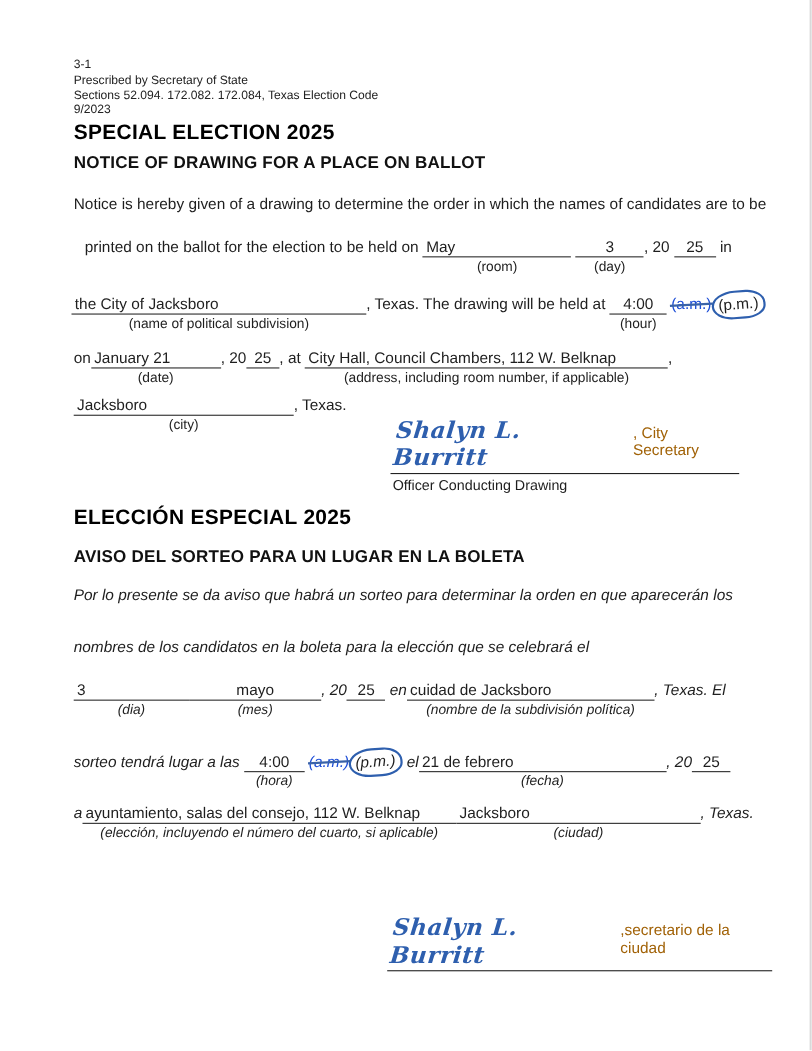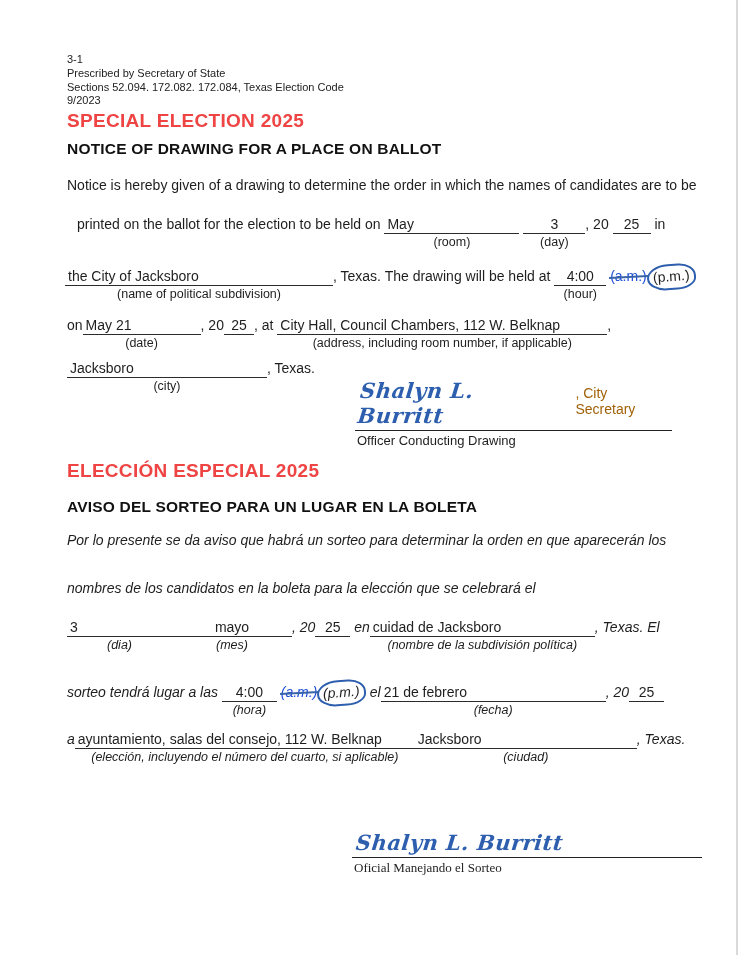--- a/index.html
+++ b/index.html
@@ -2,21 +2,21 @@
 <html><head>
 <meta charset="utf-8">
 <style>
   *{box-sizing:border-box}
   html,body{margin:0;padding:0;background:#ffffff}
   .page{position:relative;width:738px;height:955px;background:#fff;
         font-family:"Liberation Sans","DejaVu Sans",sans-serif;color:#1e1e1e;
         overflow:hidden;border-right:2px solid #d9d9d9}
   .abs{position:absolute}
   .meta{font-size:11px;line-height:1.25;color:#222}
-  .heading-red{font-size:19px;font-weight:700;color:#ef4444;letter-spacing:.3px}
+  .heading-red{font-size:19px;font-weight:700;color:#000000;letter-spacing:.3px}
   .heading-black{font-size:15.5px;font-weight:700;color:#111;letter-spacing:.2px;text-align:left}
   .row{font-size:14px;line-height:1.3;color:#1e1e1e;white-space:nowrap}
   .blank{display:inline-block;position:relative;border-bottom:1.4px solid #2b2b2b;
          padding:0 3px;text-align:center;vertical-align:baseline}
   .blank.left{text-align:left}
   .blank .caption{position:absolute;top:calc(100% + 1px);left:50%;transform:translateX(-50%);
          font-size:12.5px;white-space:nowrap;color:#1e1e1e}
   .es{font-style:italic}
   .es .value{font-style:normal}
   .ampm-strike{position:relative;display:inline-block;color:#1d4ed8}
@@ -73,21 +73,21 @@
     </span><span>, Texas. The drawing will be held at</span>
     <span class="blank" style="width:52px">
       <span class="value">4:00</span>
       <span class="caption">(hour)</span>
     </span>
     <span class="ampm-strike">(a.m.)</span><span class="ampm-circle"><span>(p.m.)</span></span>
   </div>
 
   <div class="abs row" style="top:316px;left:67px">
     <span>on</span><span class="blank left" style="width:118px">
-      <span class="value">May 21</span>
+      <span class="value">January 21</span>
       <span class="caption">(date)</span>
     </span><span>, 20</span><span class="blank" style="width:30px">
       <span class="value">25</span>
     </span><span>, at</span>
     <span class="blank left" style="width:330px">
       <span class="value">City Hall, Council Chambers, 112 W. Belknap</span>
       <span class="caption">(address, including room number, if applicable)</span>
     </span><span>,</span>
   </div>
 
@@ -151,17 +151,17 @@
       <span class="caption">(elección, incluyendo el número del cuarto, si aplicable)</span>
     </span><span class="blank left" style="width:222px">
       <span class="value">Jacksboro</span>
       <span class="caption">(ciudad)</span>
     </span><span>, Texas.</span>
   </div>
 
   <div class="abs" style="top:830px;left:352px;width:350px">
     <div class="sig">
       <span class="sig-name">Shalyn L. Burritt</span>
+      <span class="sig-title">,secretario de la ciudad</span>
     </div>
-    <div class="sig-caption serif">Oficial Manejando el Sorteo</div>
   </div>
 
 </div>
 
 </body></html>

